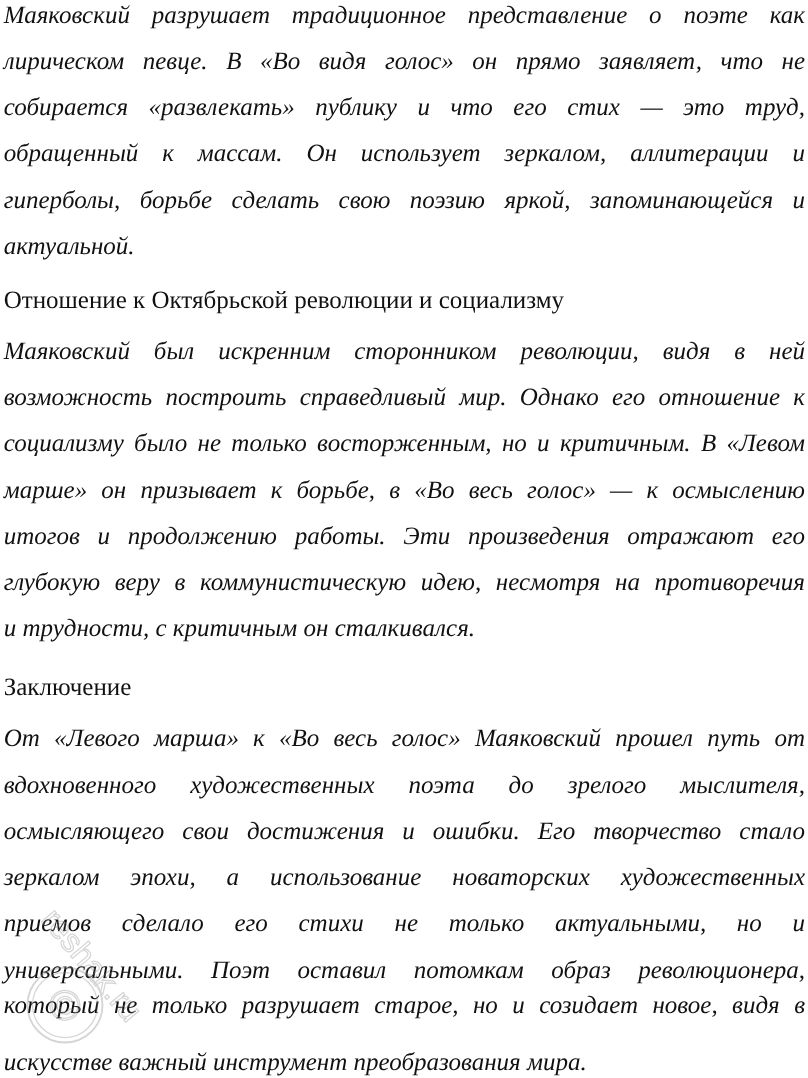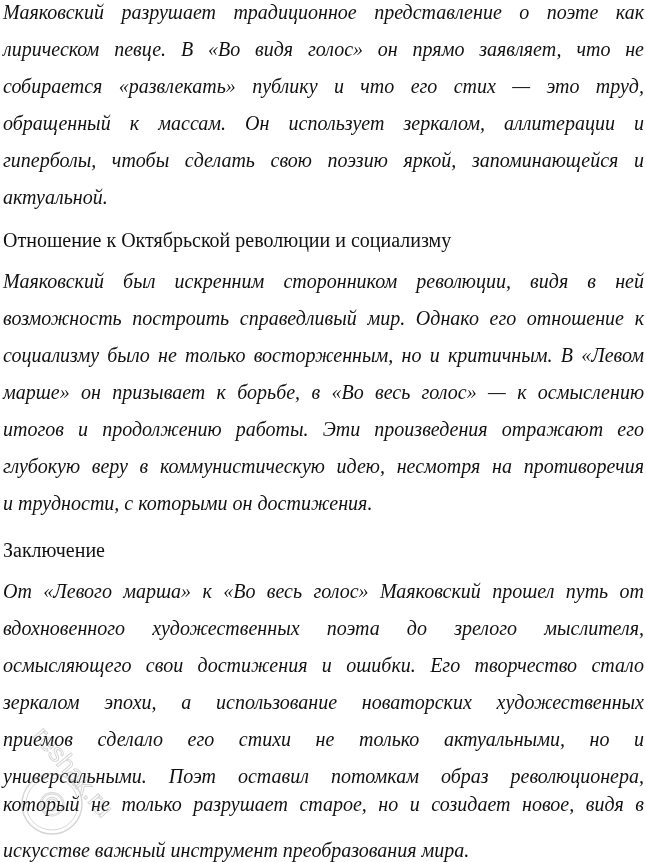--- a/index.html
+++ b/index.html
@@ -58,34 +58,34 @@
 </head>
 <body>
 
 <div class="page">
 
   <div>
     <div class="line" style="top:0px">Маяковский разрушает традиционное представление о поэте как</div>
     <div class="line" style="top:37px">лирическом певце. В «Во видя голос» он прямо заявляет, что не</div>
     <div class="line" style="top:74px">собирается «развлекать» публику и что его стих — это труд,</div>
     <div class="line" style="top:111px">обращенный к массам. Он использует зеркалом, аллитерации и</div>
-    <div class="line" style="top:148px">гиперболы, чтобы сделать свою поэзию яркой, запоминающейся и</div>
+    <div class="line" style="top:148px">гиперболы, борьбе сделать свою поэзию яркой, запоминающейся и</div>
     <div class="line last" style="top:185px">актуальной.</div>
   </div>
 
   <div class="heading" style="top:228px">Отношение к Октябрьской революции и социализму</div>
 
   <div>
     <div class="line" style="top:269px">Маяковский был искренним сторонником революции, видя в ней</div>
     <div class="line" style="top:306px">возможность построить справедливый мир. Однако его отношение к</div>
     <div class="line" style="top:343px">социализму было не только восторженным, но и критичным. В «Левом</div>
     <div class="line" style="top:380px">марше» он призывает к борьбе, в «Во весь голос» — к осмыслению</div>
     <div class="line" style="top:417px">итогов и продолжению работы. Эти произведения отражают его</div>
     <div class="line" style="top:454px">глубокую веру в коммунистическую идею, несмотря на противоречия</div>
-    <div class="line last" style="top:491px">и трудности, с которыми он достижения.</div>
+    <div class="line last" style="top:491px">и трудности, с критичным он сталкивался.</div>
   </div>
 
   <div class="heading" style="top:538px">Заключение</div>
 
   <div>
     <div class="line" style="top:579px">От «Левого марша» к «Во весь голос» Маяковский прошел путь от</div>
     <div class="line" style="top:616px">вдохновенного художественных поэта до зрелого мыслителя,</div>
     <div class="line" style="top:653px">осмысляющего свои достижения и ошибки. Его творчество стало</div>
     <div class="line" style="top:690px">зеркалом эпохи, а использование новаторских художественных</div>
     <div class="line" style="top:727px">приемов сделало его стихи не только актуальными, но и</div>

